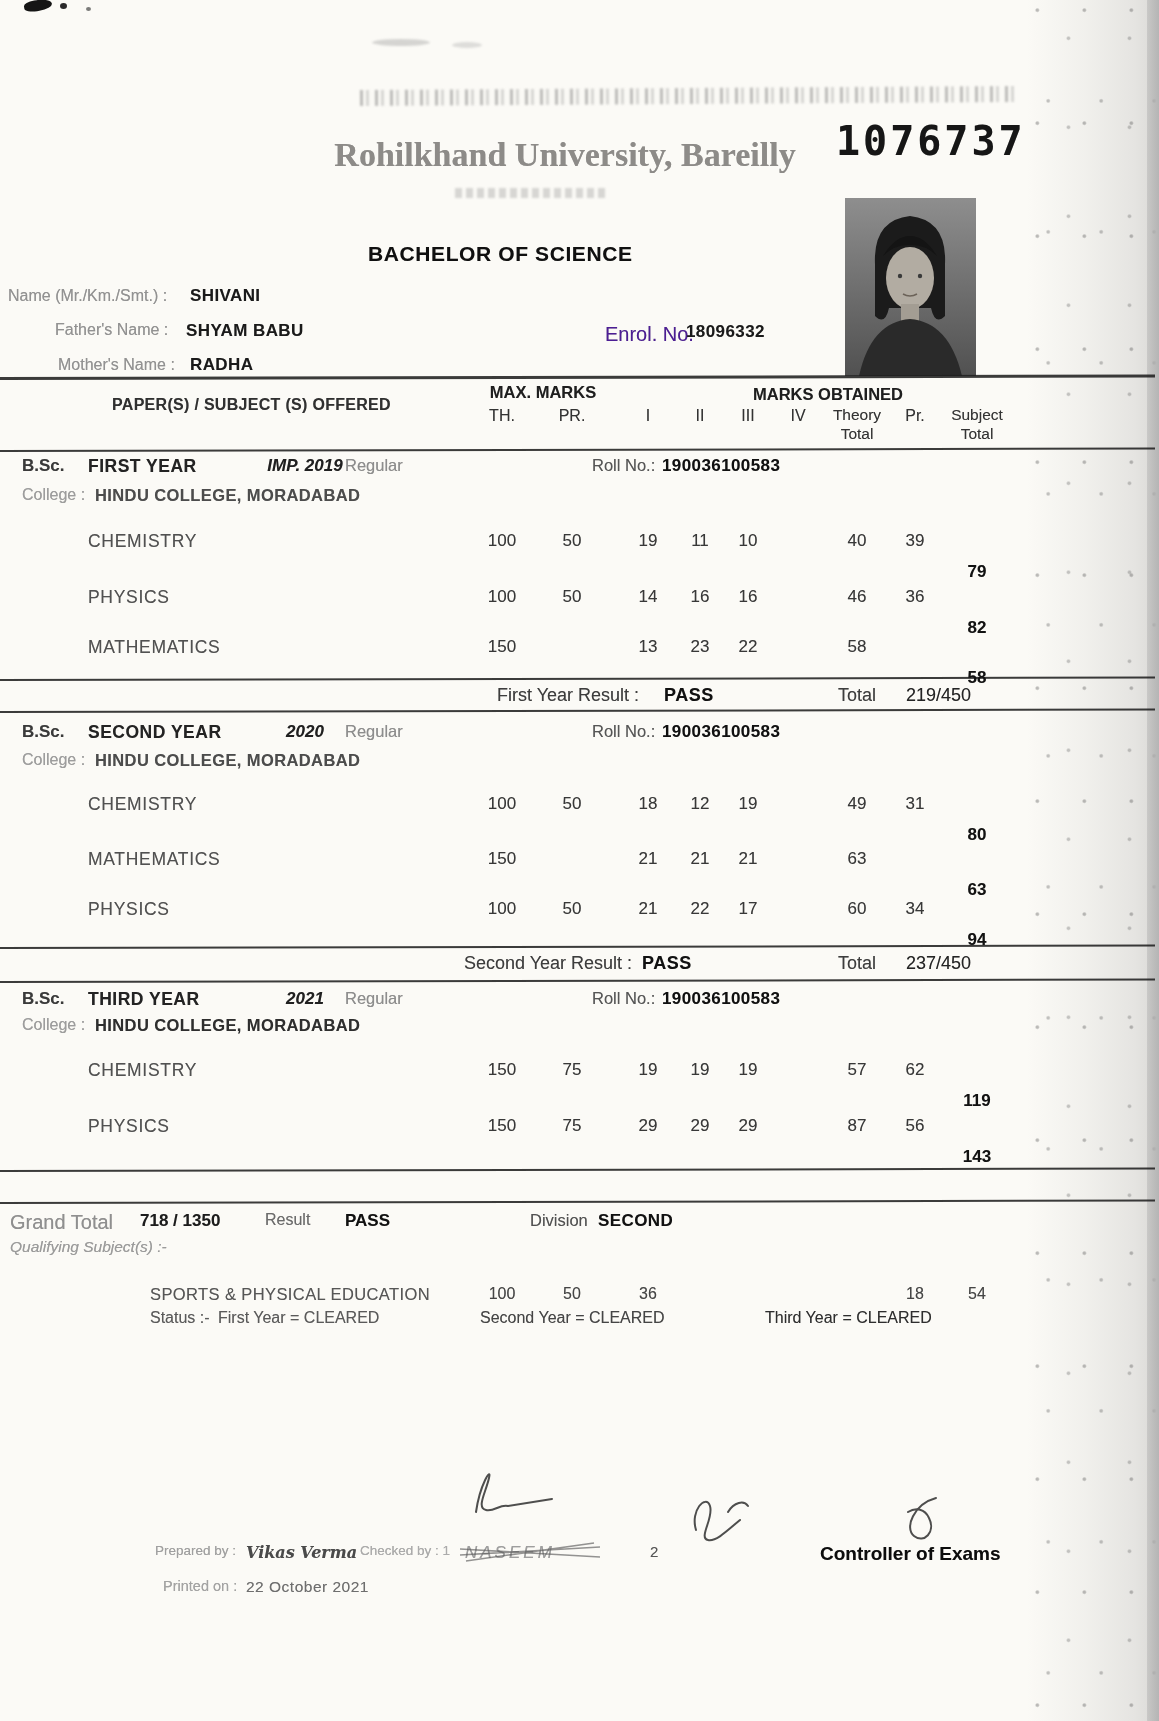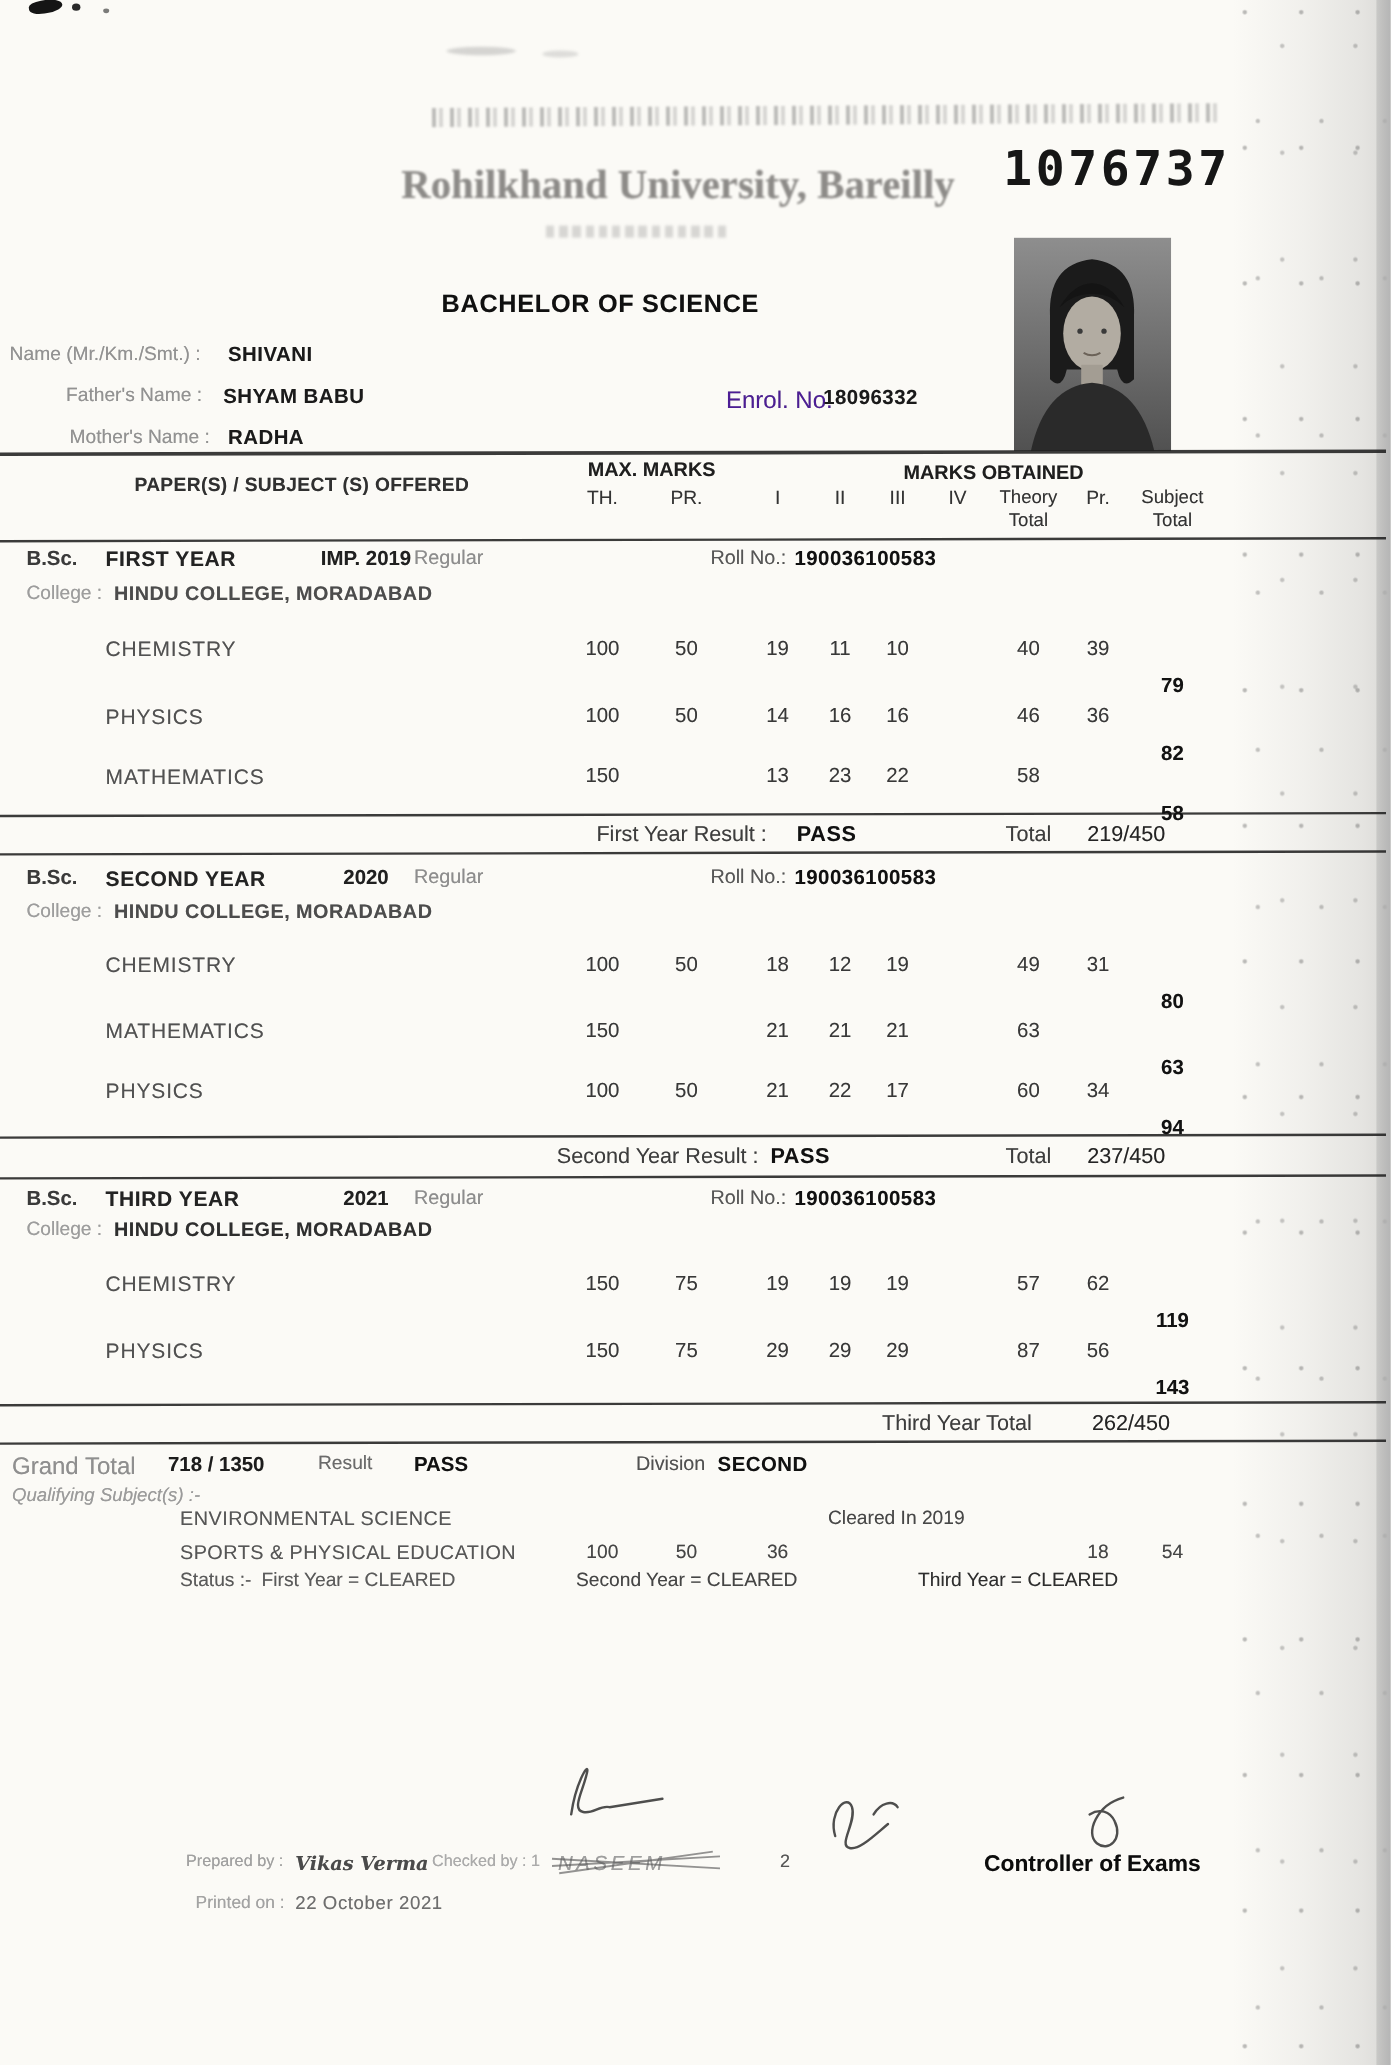--- a/index.html
+++ b/index.html
@@ -67,21 +67,21 @@
 
   
   .col-th { left:470px; } .col-pr { left:540px; }
   .col-m1 { left:616px; } .col-m2 { left:668px; } .col-m3 { left:716px; } .col-m4 { left:766px; }
   .col-theory { left:825px; } .col-prac { left:883px; } .col-total { left:945px; }
 
   
   .row { position:absolute; left:0; width:1159px; height:26px; }
   .yh-course { position:absolute; left:22px; font-weight:bold; font-size:17px; color:#3a3a3a; }
   .yh-year { position:absolute; left:88px; font-weight:bold; font-size:17.5px; color:#232323; letter-spacing:.5px; }
-  .yh-session { position:absolute; left:250px; width:110px; text-align:center; font-weight:bold; font-size:17px; color:#202020; }
+  .yh-session { position:absolute; left:250px; width:110px; text-align:center; font-weight:bold; font-size:17px; color:#202020;font-style:italic; }
   .yh-type { position:absolute; left:345px; color:#8d8d8d; font-size:16.5px; }
   .yh-roll-label { position:absolute; left:592px; color:#565656; font-size:16.5px; }
   .yh-roll { position:absolute; left:662px; font-weight:bold; font-size:17px; color:#101010; letter-spacing:.4px; }
   .cl-label { position:absolute; left:22px; color:#9d9d9d; font-size:16px; }
   .cl-name { position:absolute; left:95px; color:#4c4c4c; font-weight:600; font-size:16.5px; letter-spacing:.4px; }
 
   .cell { position:absolute; width:64px; text-align:center; font-size:17px; color:#383838; }
   .subj { position:absolute; left:88px; width:310px; text-align:left; color:#515151;
     font-size:17.5px; letter-spacing:.7px; }
   .tot { font-weight:bold; color:#121212;margin-top:31px; }
@@ -319,38 +319,30 @@
     <span class="subj">PHYSICS</span>
     <span class="cell col-th">150</span>
     <span class="cell col-pr">75</span>
     <span class="cell col-m1">29</span>
     <span class="cell col-m2">29</span>
     <span class="cell col-m3">29</span>
     <span class="cell col-theory">87</span>
     <span class="cell col-prac">56</span>
     <span class="cell col-total tot">143</span>
   </div>
-  <div class="row" style="top:1176px;">
-    <span class="res-label" style="left:735px;">Third Year Total</span>
-    <span class="res-total-val" style="left:910px;">262/450</span>
-  </div>
 
   <div class="row" style="top:1211px;">
     <span class="gt-label">Grand Total</span>
     <span class="gt-val">718 / 1350</span>
     <span class="gt-res-label">Result</span>
     <span class="gt-res-val">PASS</span>
     <span class="gt-div-label">Division</span>
     <span class="gt-div-val">SECOND</span>
   </div>
   <span class="abs qual" style="top:1238px;">Qualifying Subject(s) :-</span>
-  <div class="row" style="top:1257px;">
-    <span class="q-name">ENVIRONMENTAL SCIENCE</span>
-    <span class="q-clear">Cleared In 2019</span>
-  </div>
   <div class="row" style="top:1285px;">
     <span class="q-name">SPORTS &amp; PHYSICAL EDUCATION</span>
     <span class="q-num col-th">100</span>
     <span class="q-num col-pr">50</span>
     <span class="q-num col-m1">36</span>
     <span class="q-num col-prac">18</span>
     <span class="q-num col-total">54</span>
   </div>
   <div class="row" style="top:1309px;padding-left:16px;">
     <span class="st-label">Status :-</span>

